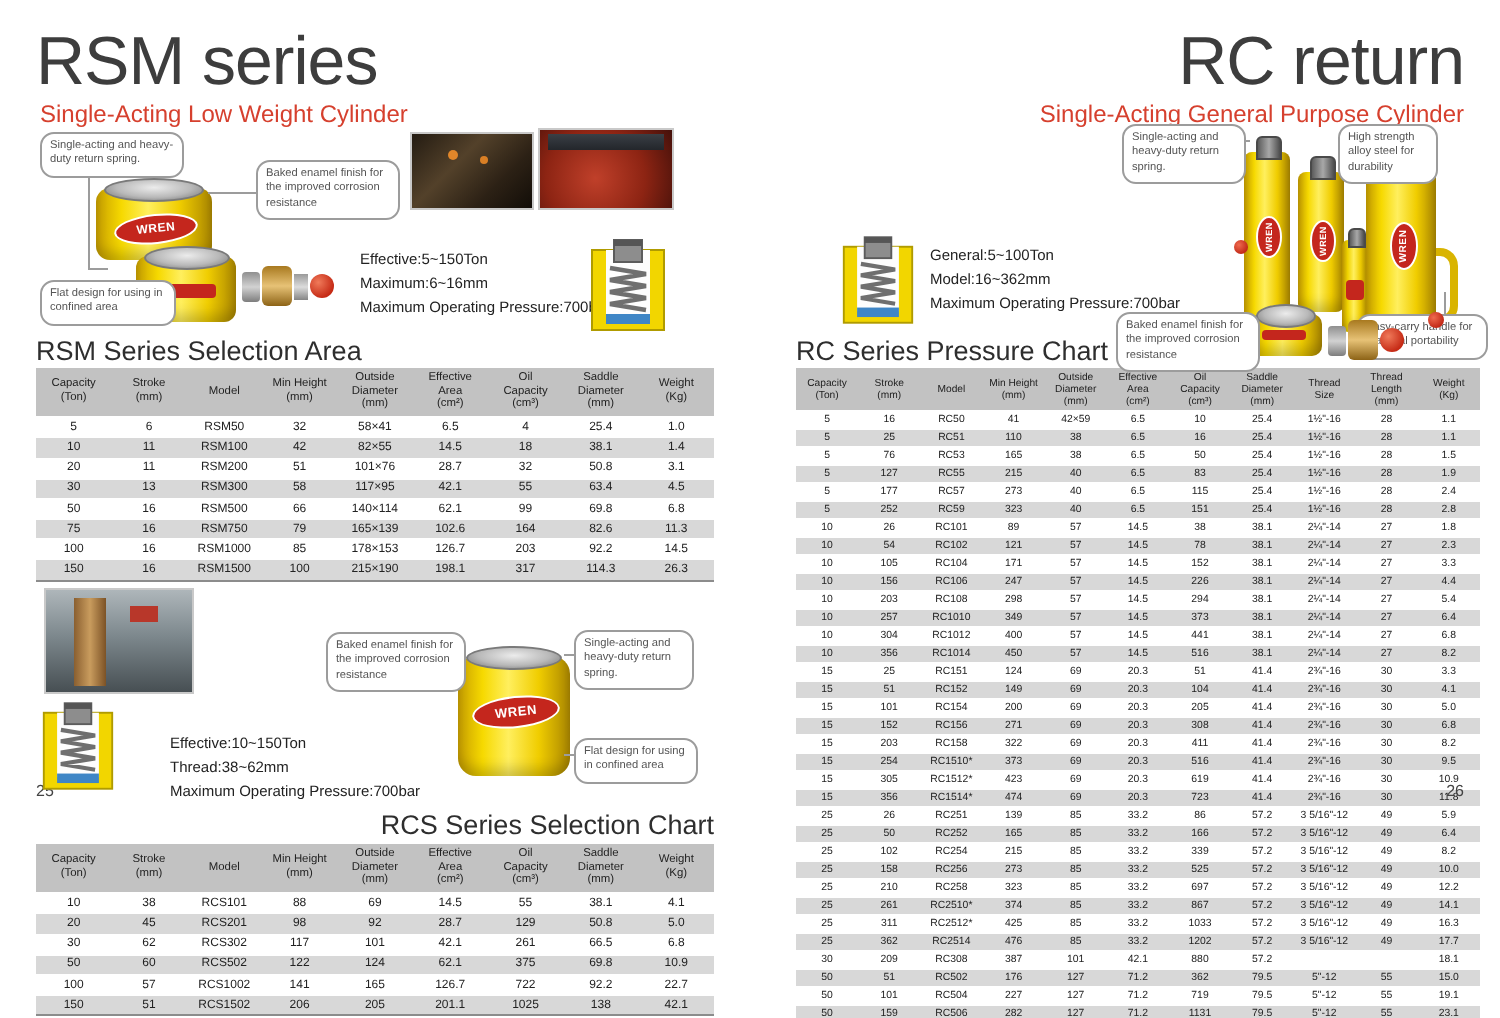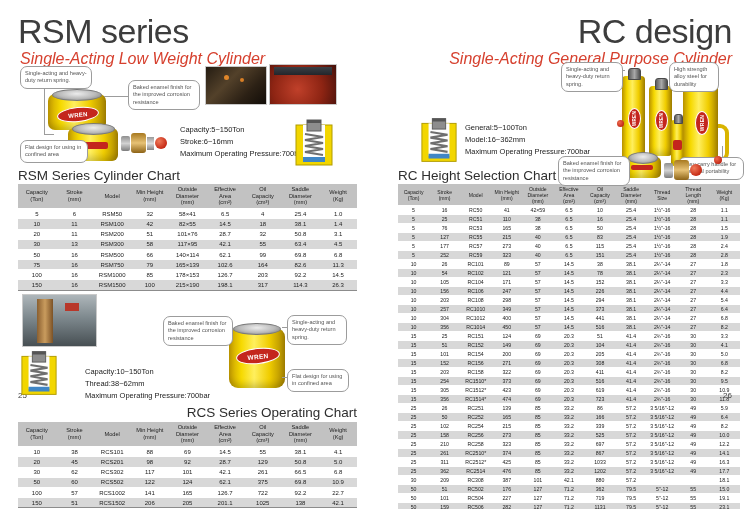--- a/index.html
+++ b/index.html
@@ -2,21 +2,21 @@
 <html><head>
 <meta charset="utf-8">
 <style>
   html,body{margin:0;padding:0;background:#fff;}
   .sheet{position:relative;width:750px;height:509px;background:#fff;overflow:hidden;
          font-family:"Liberation Sans",sans-serif;color:#333;}
   .page{position:absolute;top:0;width:375px;height:409px;}
   #page-left{left:0;} #page-right{left:375px;}
 
   .series-title{position:absolute;font-size:34px;color:#3d3d3d;letter-spacing:-.5px;}
-  .series-sub{position:absolute;font-size:16px;color:#d6402e;font-style:italic;}
+  .series-sub{position:absolute;font-size:12px;color:#d6402e;}
 
   .callout{position:absolute;border:1px solid #9c9c9c;border-radius:7px;background:#fff;
            font-size:5.6px;line-height:1.3;color:#555;padding:3px 4px;z-index:6;}
   .conn{position:absolute;background:#9c9c9c;z-index:5;}
 
   .specs{position:absolute;font-size:7.5px;color:#222;line-height:1.6;}
 
   .chart-title{position:absolute;font-size:13.5px;color:#2e2e2e;}
 
   table.sel{position:absolute;border-collapse:collapse;table-layout:fixed;
@@ -103,26 +103,26 @@
         <rect x="2" y="6" width="36" height="40" fill="#f2d600" stroke="#b09b00" stroke-width="1"></rect>
         <rect x="9" y="6" width="22" height="34" fill="#fdfdfd"></rect>
         <rect x="13" y="1" width="14" height="11" fill="#8d8d8d" stroke="#5c5c5c"></rect>
         <rect x="13" y="1" width="14" height="3" fill="#555"></rect>
         <polyline points="11,15 29,18 11,21 29,24 11,27 29,30 11,33 29,36" fill="none" stroke="#6f6f6f" stroke-width="2.2"></polyline>
         <rect x="9" y="38" width="22" height="5" fill="#3f86c6"></rect>
       </svg>
     </div>
 
     <div class="specs" style="left:180px;top:124px;">
-      <div>Capacity:5~150Ton</div>
-      <div>Stroke:6~16mm</div>
+      <div>Effective:5~150Ton</div>
+      <div>Maximum:6~16mm</div>
       <div>Maximum Operating Pressure:700bar</div>
     </div>
 
-    <div class="chart-title" style="left:18px;top:168px;">RSM Series Cylinder Chart</div>
+    <div class="chart-title" style="left:18px;top:168px;">RSM Series Selection Area</div>
     <table class="sel" style="left:18px;top:184px;width:339px;">
         <thead>
           <tr>
             <th>Capacity
 (Ton)</th>
             <th>Stroke
 (mm)</th>
             <th>Model</th>
             <th>Min Height
 (mm)</th>
@@ -242,36 +242,36 @@
       <svg width="38" height="48" viewBox="0 0 40 47">
         <rect x="2" y="6" width="36" height="40" fill="#f2d600" stroke="#b09b00" stroke-width="1"></rect>
         <rect x="9" y="6" width="22" height="34" fill="#fdfdfd"></rect>
         <rect x="13" y="1" width="14" height="11" fill="#8d8d8d" stroke="#5c5c5c"></rect>
         <rect x="13" y="1" width="14" height="3" fill="#555"></rect>
         <polyline points="11,15 29,18 11,21 29,24 11,27 29,30 11,33 29,36" fill="none" stroke="#6f6f6f" stroke-width="2.2"></polyline>
         <rect x="9" y="38" width="22" height="5" fill="#3f86c6"></rect>
       </svg>
     </div>
     <div class="specs" style="left:85px;top:366px;">
-      <div>Capacity:10~150Ton</div>
+      <div>Effective:10~150Ton</div>
       <div>Thread:38~62mm</div>
       <div>Maximum Operating Pressure:700bar</div>
     </div>
     <div class="cyl" style="left:229px;top:328px;width:56px;height:60px;border-radius:9px;">
       <div class="cap"></div>
       <div class="logo h" style="left:7px;top:20px;width:42px;height:14px;font-size:6.5px;">WREN</div>
     </div>
     <div class="callout" style="left:163px;top:316px;width:60px;">Baked enamel finish for the improved corrosion resistance</div>
     <div class="callout" style="left:287px;top:315px;width:50px;">Single-acting and heavy-duty return spring.</div>
     <div class="callout" style="left:287px;top:369px;width:52px;">Flat design for using in confined area</div>
     <div class="conn" style="left:223px;top:332px;width:10px;height:1px;"></div>
     <div class="conn" style="left:282px;top:327px;width:8px;height:1px;"></div>
     <div class="conn" style="left:282px;top:377px;width:8px;height:1px;"></div>
 
-    <div class="chart-title" style="right:18px;top:405px;">RCS Series Operating Chart</div>
+    <div class="chart-title" style="right:18px;top:405px;">RCS Series Selection Chart</div>
     <table class="sel" style="left:18px;top:422px;width:339px;">
         <thead>
           <tr>
             <th>Capacity
 (Ton)</th>
             <th>Stroke
 (mm)</th>
             <th>Model</th>
             <th>Min Height
 (mm)</th>
@@ -358,21 +358,21 @@
             <td>138</td>
             <td>42.1</td>
           </tr>
         </tbody>
       </table>
 
     <div class="pagenum" style="left:18px;">25</div>
   </section>
 
   <section class="page" id="page-right">
-    <div class="series-title" style="right:18px;top:12px;text-align:right;">RC design</div>
+    <div class="series-title" style="right:18px;top:12px;text-align:right;">RC return</div>
     <div class="series-sub" style="right:18px;top:50px;text-align:left;">Single-Acting General Purpose Cylinder</div>
 
     <div class="callout" style="left:186px;top:62px;width:52px;">Single-acting and heavy-duty return spring.</div>
     <div class="callout" style="left:294px;top:62px;width:40px;">High strength alloy steel for durability</div>
     <div class="callout" style="left:183px;top:156px;width:62px;">Baked enamel finish for the improved corrosion resistance</div>
     <div class="callout" style="left:303px;top:157px;width:56px;">Easy-carry handle for macimal portability</div>
     <div class="conn" style="left:240px;top:70px;width:10px;height:1px;"></div>
     <div class="conn" style="left:315px;top:76px;width:1px;height:8px;"></div>
     <div class="conn" style="left:246px;top:164px;width:6px;height:1px;"></div>
     <div class="conn" style="left:347px;top:146px;width:1px;height:11px;"></div>
@@ -416,21 +416,21 @@
         <rect x="9" y="38" width="22" height="5" fill="#3f86c6"></rect>
       </svg>
     </div>
 
     <div class="specs" style="left:90px;top:122px;">
       <div>General:5~100Ton</div>
       <div>Model:16~362mm</div>
       <div>Maximum Operating Pressure:700bar</div>
     </div>
 
-    <div class="chart-title" style="left:23px;top:168px;">RC Height Selection Chart</div>
+    <div class="chart-title" style="left:23px;top:168px;">RC Series Pressure Chart</div>
     <table class="sel rc-tbl" style="left:23px;top:184px;width:342px;">
         <thead>
           <tr>
             <th>Capacity
 (Ton)</th>
             <th>Stroke
 (mm)</th>
             <th>Model</th>
             <th>Min Height
 (mm)</th>

